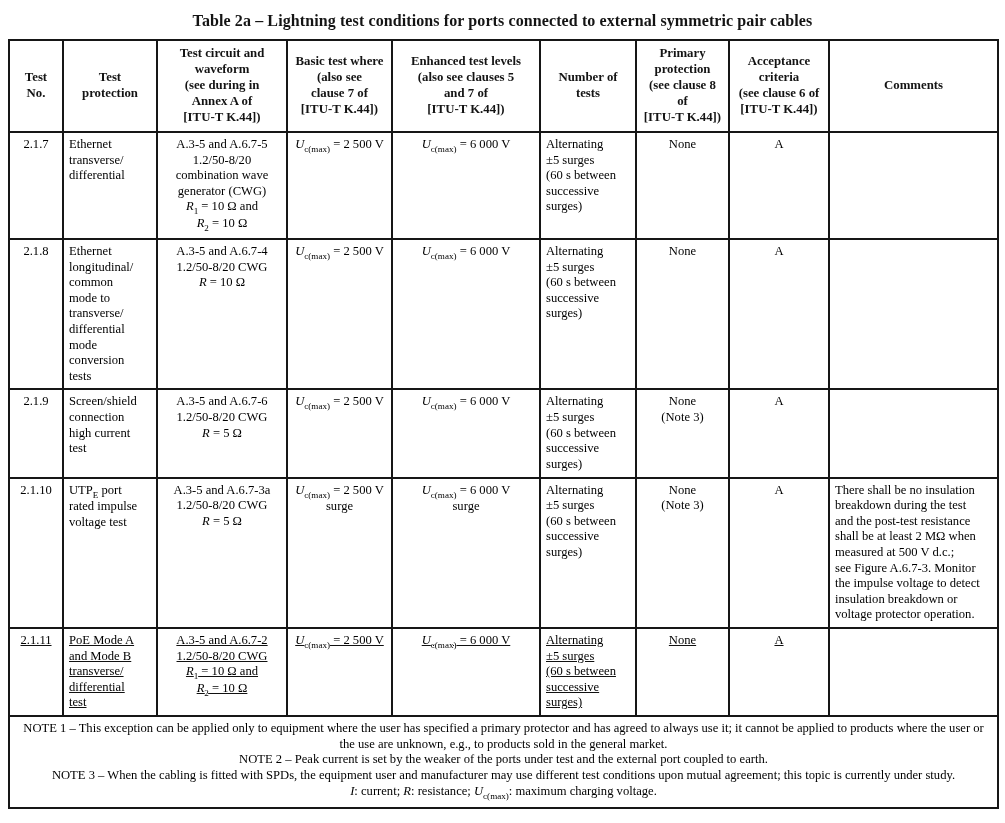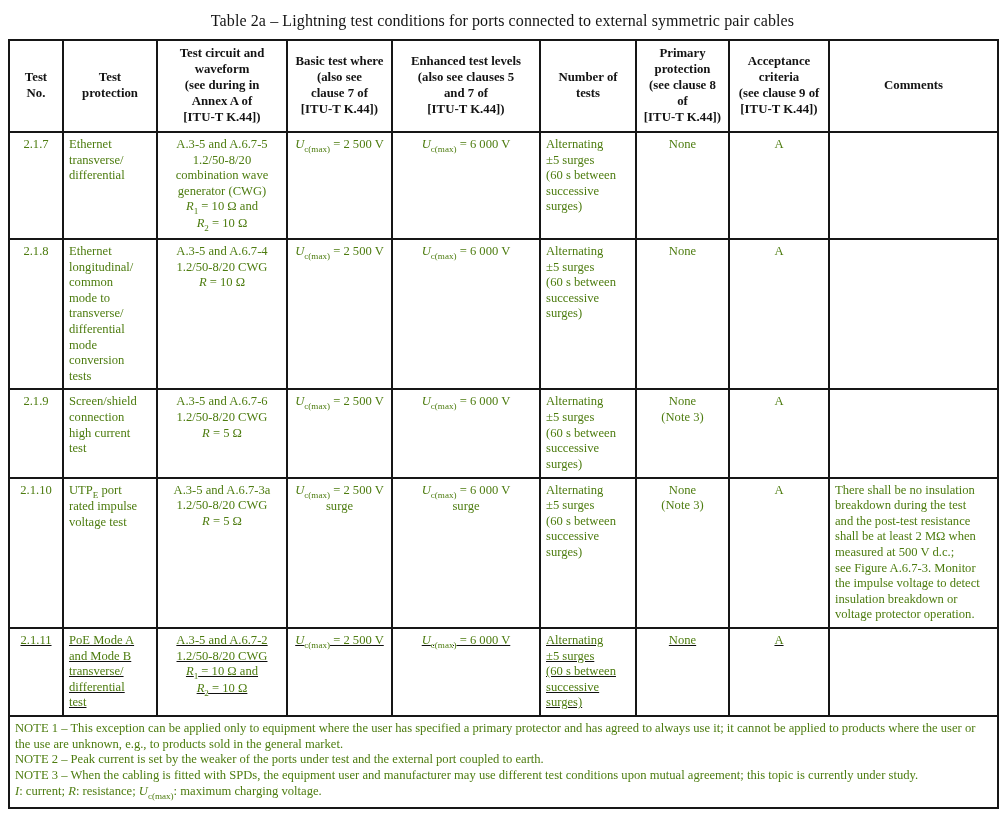--- a/index.html
+++ b/index.html
@@ -4,51 +4,51 @@
 <style>
   html,body{margin:0;padding:0;background:#ffffff;}
   body{
     width:1005px;height:823px;overflow:hidden;
     font-family:"Liberation Serif","DejaVu Serif",serif;
     color:#111;
     -webkit-font-smoothing:antialiased;
   }
   .page{width:1005px;height:823px;box-sizing:border-box;padding:8px 8px 0 8px;}
   .doc-title{
-    text-align:center;font-weight:normal;font-size:16px;
+    text-align:center;font-weight:bold;font-size:16px;
     padding:4px 0 9px 0;letter-spacing:0.1px;color:#141414;
   }
   table.main{
     border-collapse:collapse;table-layout:fixed;width:989px;
   }
   table.main th,table.main td{
     border:2px solid #161616;
     font-size:12.6px;line-height:1.24;
     padding:4px 5px;box-sizing:border-box;
-    color:#4d7c0f;
+    color:#000000;
     overflow:hidden;
   }
   table.main th{
     font-weight:bold;text-align:center;vertical-align:middle;
     font-size:12.8px;padding:3px 2px;color:#141414;
   }
   table.main td{vertical-align:top;}
   .c{text-align:center;}
   .l{text-align:left;}
   .ln{min-height:1em;}
   .it{font-style:italic;}
   .sb{vertical-align:sub;font-size:0.72em;line-height:1;}
   tr.h-head{height:92px;}
   tr.h-r1{height:107px;}
   tr.h-r2{height:148px;margin-top:8px;}
   tr.h-r3{height:85px;}
   tr.h-r4{height:149px;}
   tr.h-r5{height:80px;text-decoration:underline;}
   tr.h-notes{height:92px;}
-  td.notes-cell{padding:4px 7px;vertical-align:top;}
+  td.notes-cell{padding:4px 7px;vertical-align:top;text-align:center;}
   td.notes-cell .ln{margin:0;}
 </style>
 </head>
 <body>
 
 <div class="page">
   <div class="doc-title">Table 2a – Lightning test conditions for ports connected to external symmetric pair cables</div>
 
   <table class="main">
     <colgroup>
@@ -98,21 +98,21 @@
         <th>
             <div class="ln">Primary</div>
             <div class="ln">protection</div>
             <div class="ln">(see clause 8</div>
             <div class="ln">of</div>
             <div class="ln">[ITU-T K.44])</div>
           </th>
         <th>
             <div class="ln">Acceptance</div>
             <div class="ln">criteria</div>
-            <div class="ln">(see clause 9 of</div>
+            <div class="ln">(see clause 6 of</div>
             <div class="ln">[ITU-T K.44])</div>
           </th>
         <th>
             <div class="ln">Comments</div>
           </th>
       </tr>
     </thead>
     <tbody>
       <tr class="h-r1">
         <td class="c">2.1.7</td>

